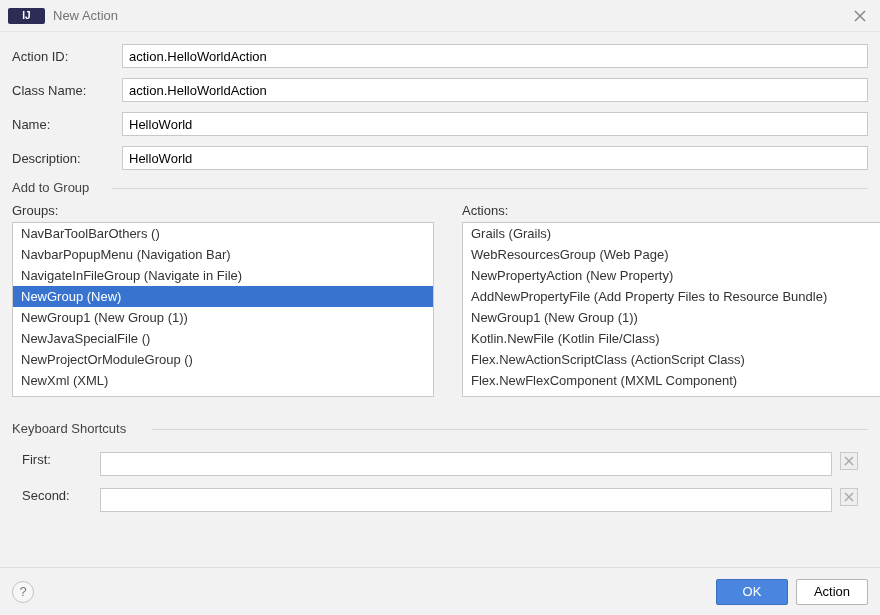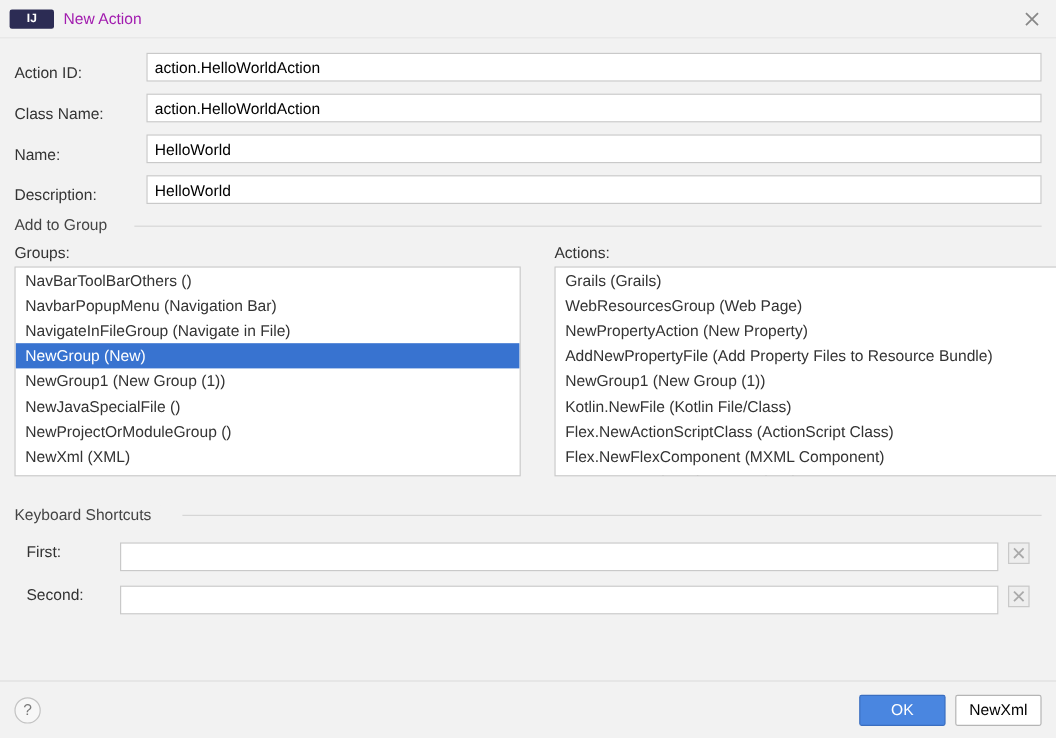--- a/index.html
+++ b/index.html
@@ -20,32 +20,32 @@
   }
   .titlebar .icon {
     width: 37px; height: 16px;
     background: #2c2c54;
     color: #fff;
     font-size: 10px; font-weight: bold;
     display: flex; align-items: center; justify-content: center;
     margin-right: 8px;
     border-radius: 2px;
   }
-  .titlebar .title { flex: 1; color: #a21caf; }
+  .titlebar .title { flex: 1; color: #737373; }
   .titlebar .close {
     width: 24px; height: 24px;
     display: flex; align-items: center; justify-content: center;
     color: #888;
     cursor: pointer;
   }
   .body {
     padding: 12px 12px 0 12px;
   }
   .form-row {
-    display: flex; align-items: flex-end;
+    display: flex; align-items: center;
     margin-bottom: 10px;
   }
   .form-row label {
     width: 110px;
     flex-shrink: 0;
   }
   .form-row input[type=text] {
     flex: 1;
     height: 24px;
     border: 1px solid #c9c9c9;
@@ -251,14 +251,14 @@
       </div>
     </div>
   </div>
 
 </div>
 
 <div class="footer">
   <div class="help">?</div>
   <div class="spacer"></div>
   <button class="btn primary">OK</button>
-  <button class="btn">NewXml</button>
+  <button class="btn">Action</button>
 </div>
 
 </body></html>

